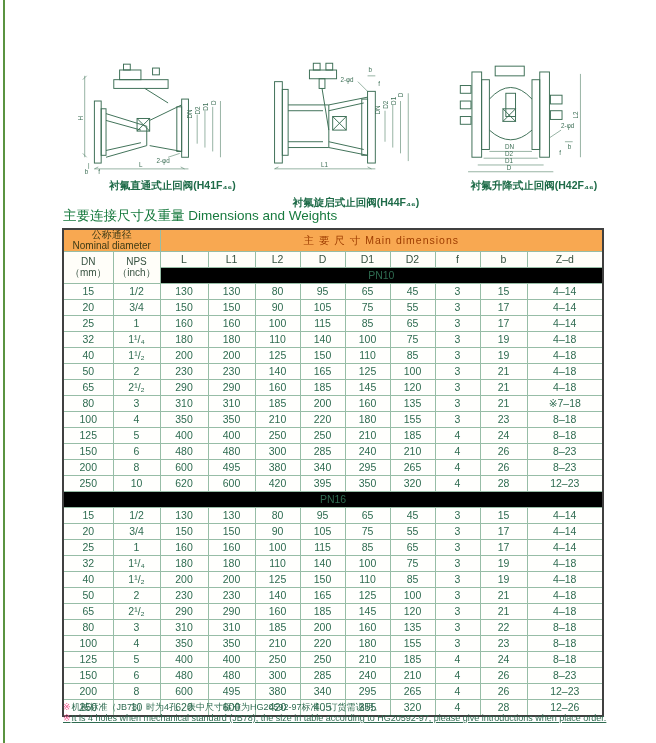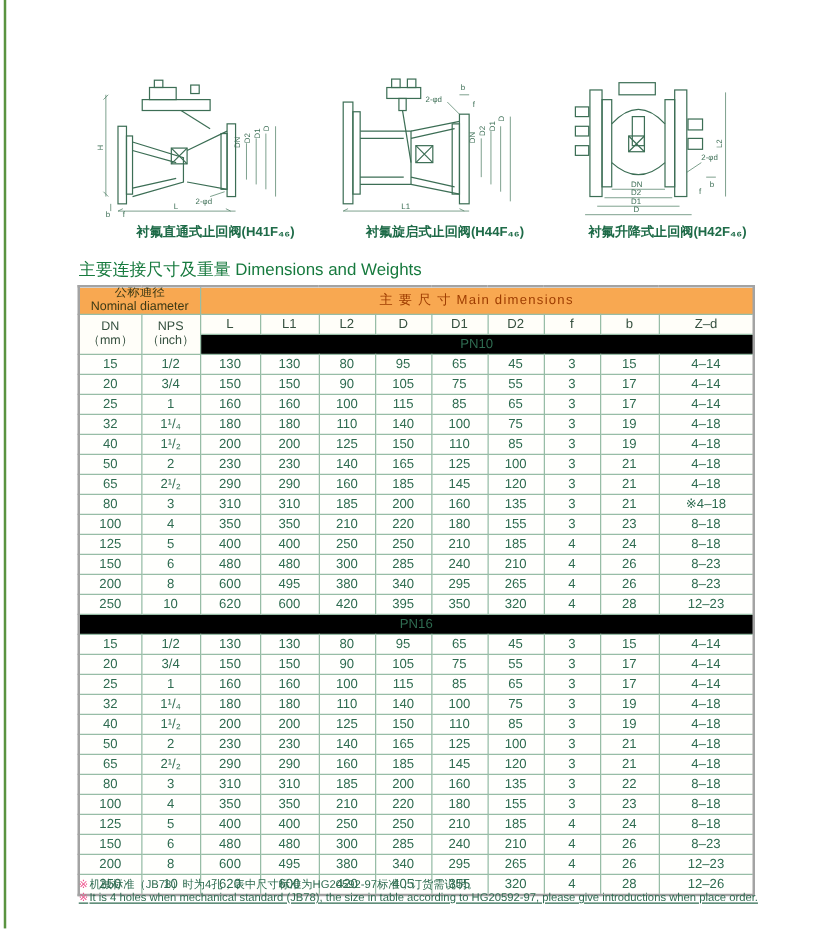--- a/index.html
+++ b/index.html
@@ -13,21 +13,21 @@
   .fig .cap{margin-top:4px;font-size:10.5px;font-weight:bold;color:#1e6b48;white-space:nowrap;margin-left:36px;}
   .dwg{stroke:#3c6e55;fill:none;stroke-width:1;}
   .dim{stroke:#4d7d63;fill:none;stroke-width:.6;}
   .lbl{fill:#3c6e55;font-size:6.5px;stroke:none;font-family:"Liberation Sans",sans-serif;}
 
   
   #section-title{position:absolute;left:63px;top:207px;font-size:13.5px;font-weight:normal;color:#177a3e;}
 
   
   #dims-table{position:absolute;left:62px;top:228px;width:541px;border-collapse:collapse;
-      table-layout:fixed;font-size:10.5px;color:#2e6b50;border:2px solid #a3a3a3;}
+      table-layout:fixed;font-size:10.5px;color:#2e6b50;border:2px solid #404040;}
   #dims-table th,#dims-table td{border:1px solid #97bda6;text-align:center;padding:0;
       font-weight:normal;height:15px;line-height:1.05;overflow:hidden;}
   tr.hdr-orange th{background:#f8a851;height:23px;}
   th.nominal{color:#3d3a15;font-size:10px;}
   th.maindims{color:#9e3c00;font-size:10.5px;letter-spacing:1px;}
   tr.hdr-cols th{background:#fffef9;color:#35503f;height:20px;}
   th.dn-nps{background:#fffef9;color:#35503f;font-size:10px;}
   tr.band th{background:#000000;color:#2e6b50;height:15px;font-size:10.5px;}
   tbody td{background:#fffffd;}
 
@@ -85,21 +85,21 @@
       <line class="dim" x1="142" y1="48" x2="142" y2="94"></line>
         <text class="lbl" x="139" y="46" transform="rotate(-90 141 50)">D1</text>
       <line class="dim" x1="150" y1="42" x2="150" y2="100"></line>
         <text class="lbl" x="147" y="40" transform="rotate(-90 149 44)">D</text>
       <path class="dim" d="M96,100 L108,96"></path>
       <text class="lbl" x="84" y="106">2-φd</text>
     </svg>
     <div class="cap">衬氟直通式止回阀(H41F₄₆)</div>
   </div>
 
-  <div class="fig" style="left:258px;width:160px;">
+  <div class="fig" style="left:258px;width:160px;gap:17px;">
     <svg width="155" height="115" viewBox="0 0 160 118">
 
       <rect class="dwg" x="14" y="22" width="8" height="84" fill="url(#h1)"></rect>
       <rect class="dwg" x="22" y="30" width="6" height="68" fill="url(#h1)"></rect>
 
       <path class="dwg" d="M28,46 L70,46 L70,90 L28,90"></path>
       <path class="dwg" d="M28,52 L64,52 M28,84 L64,84"></path>
 
       <rect class="dwg" x="50" y="10" width="28" height="9" fill="url(#h1)"></rect>
       <rect class="dwg" x="54" y="3" width="7" height="7" fill="url(#h1)"></rect>
@@ -324,21 +324,21 @@
           <td>80</td>
           <td>3</td>
           <td>310</td>
           <td>310</td>
           <td>185</td>
           <td>200</td>
           <td>160</td>
           <td>135</td>
           <td>3</td>
           <td>21</td>
-          <td>※4–18</td>
+          <td>※7–18</td>
         </tr>
         <tr>
           <td>100</td>
           <td>4</td>
           <td>350</td>
           <td>350</td>
           <td>210</td>
           <td>220</td>
           <td>180</td>
           <td>155</td>

